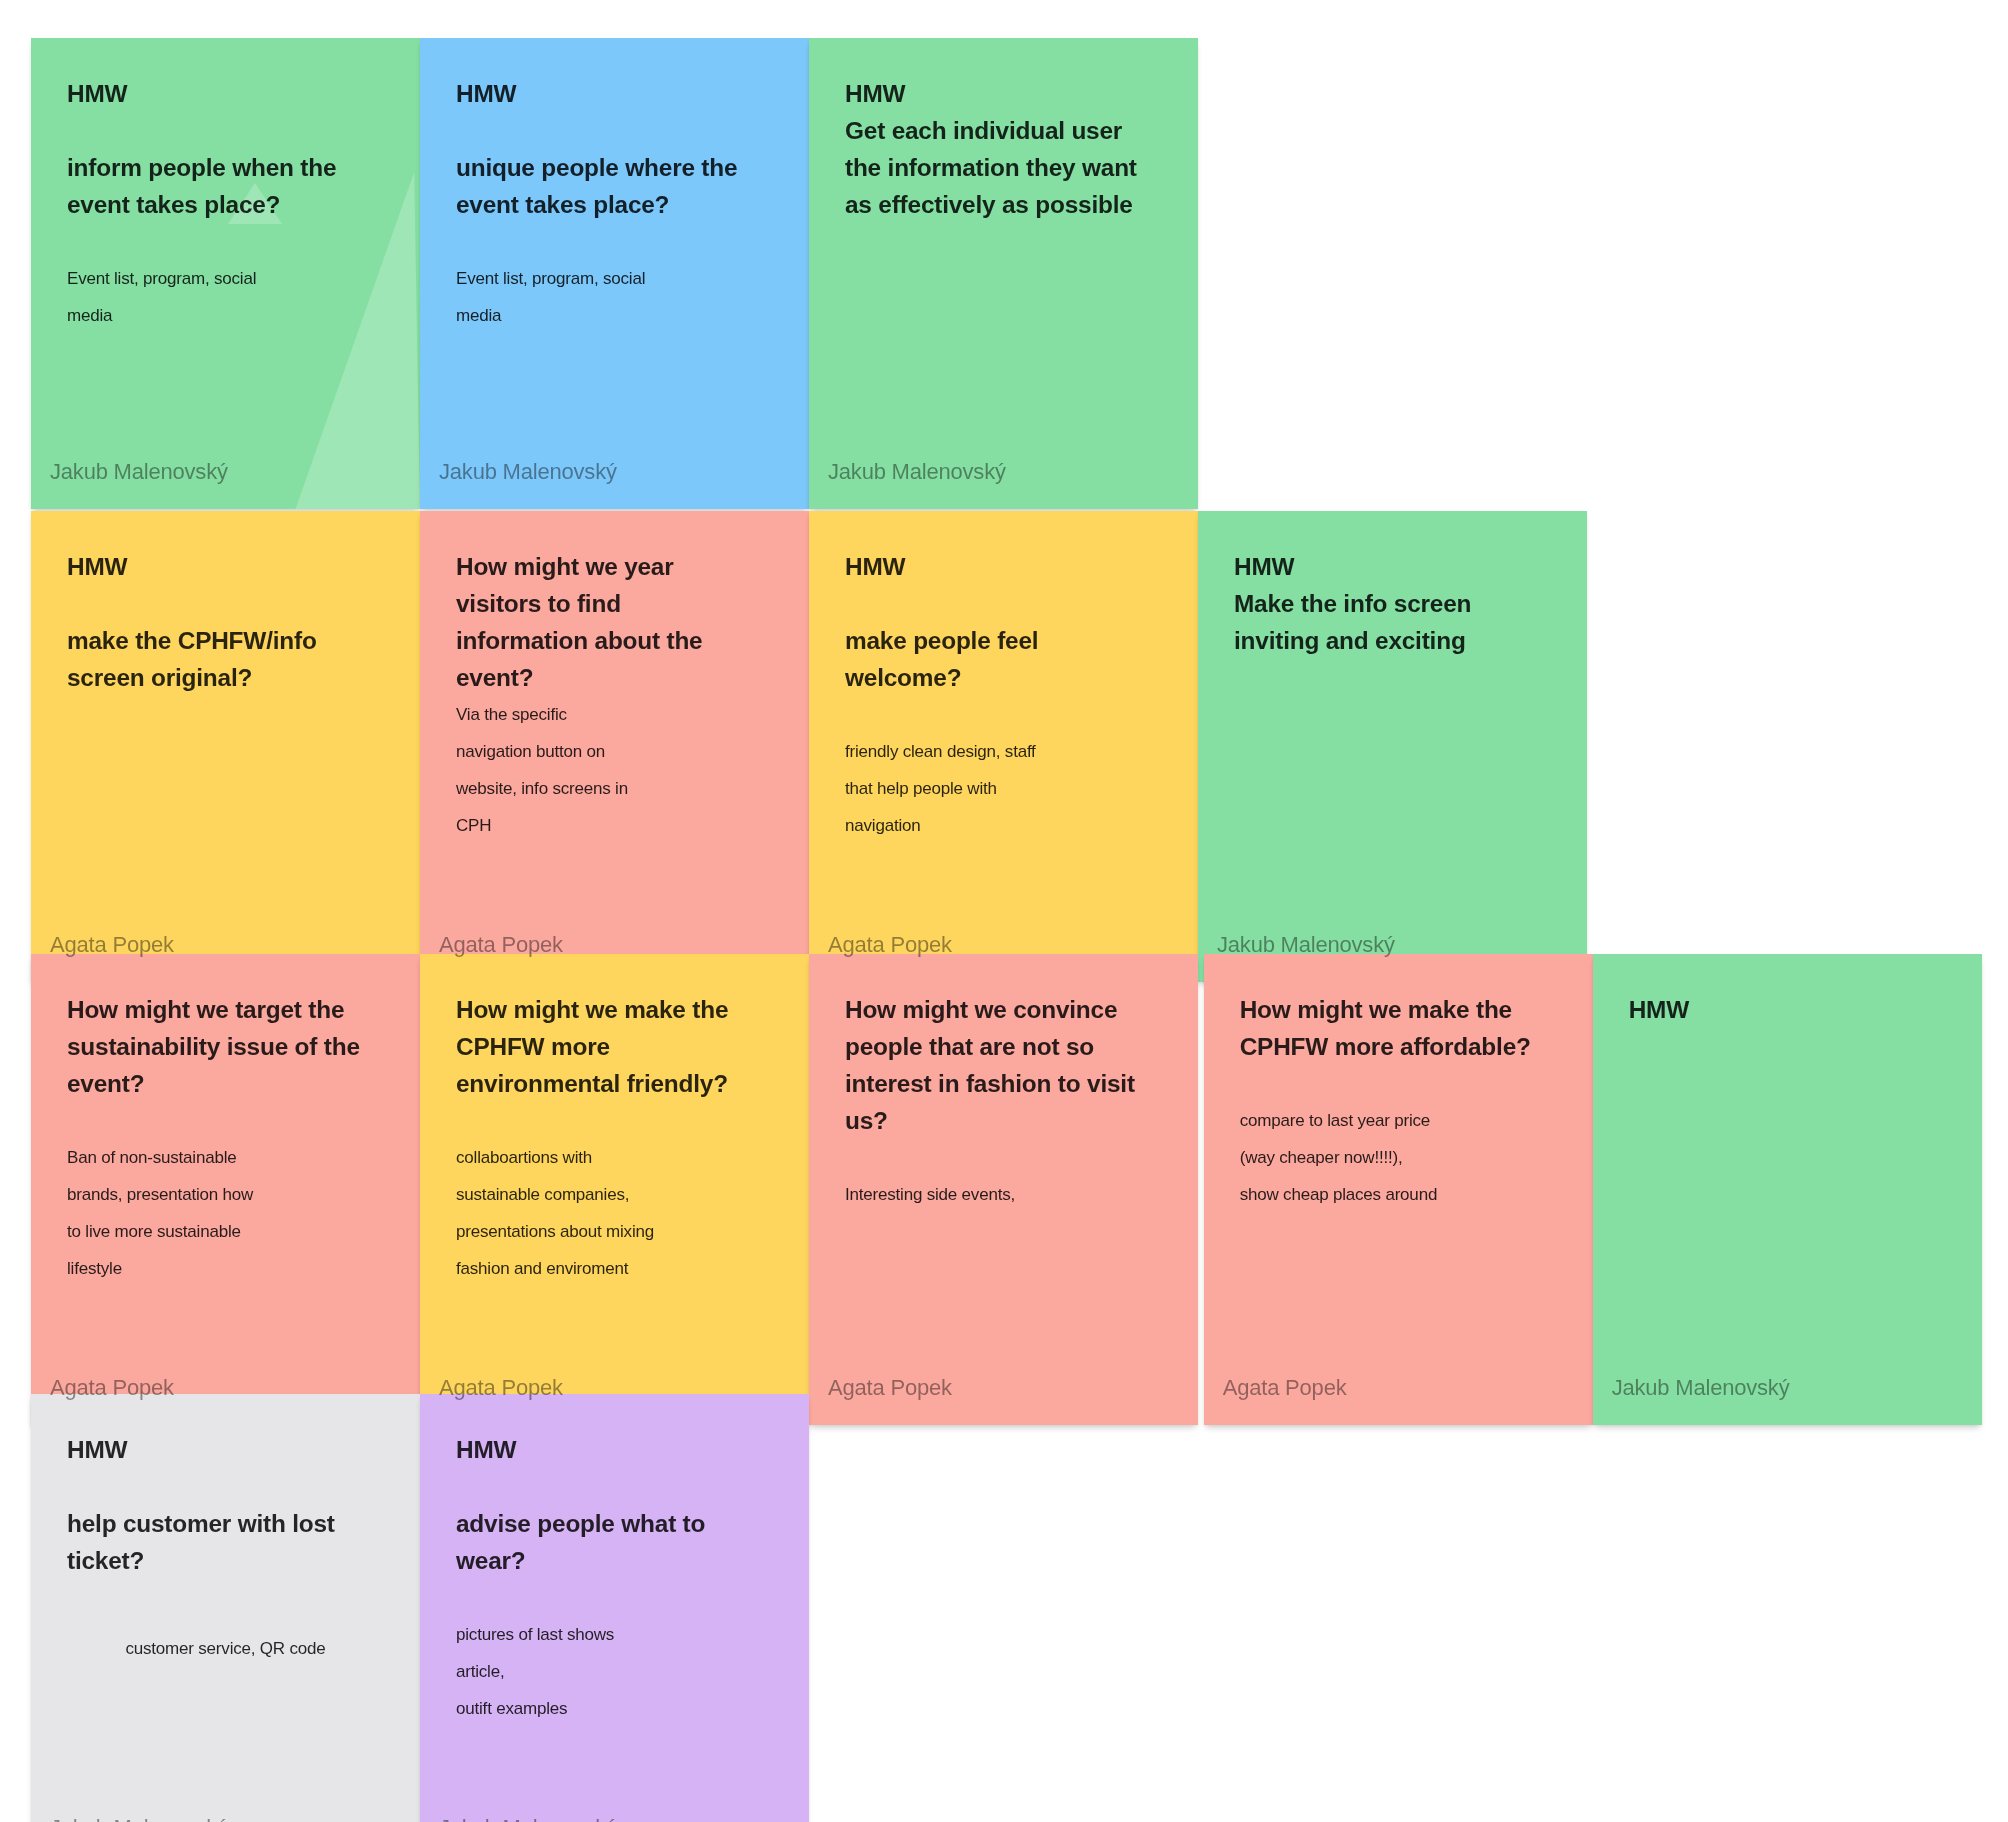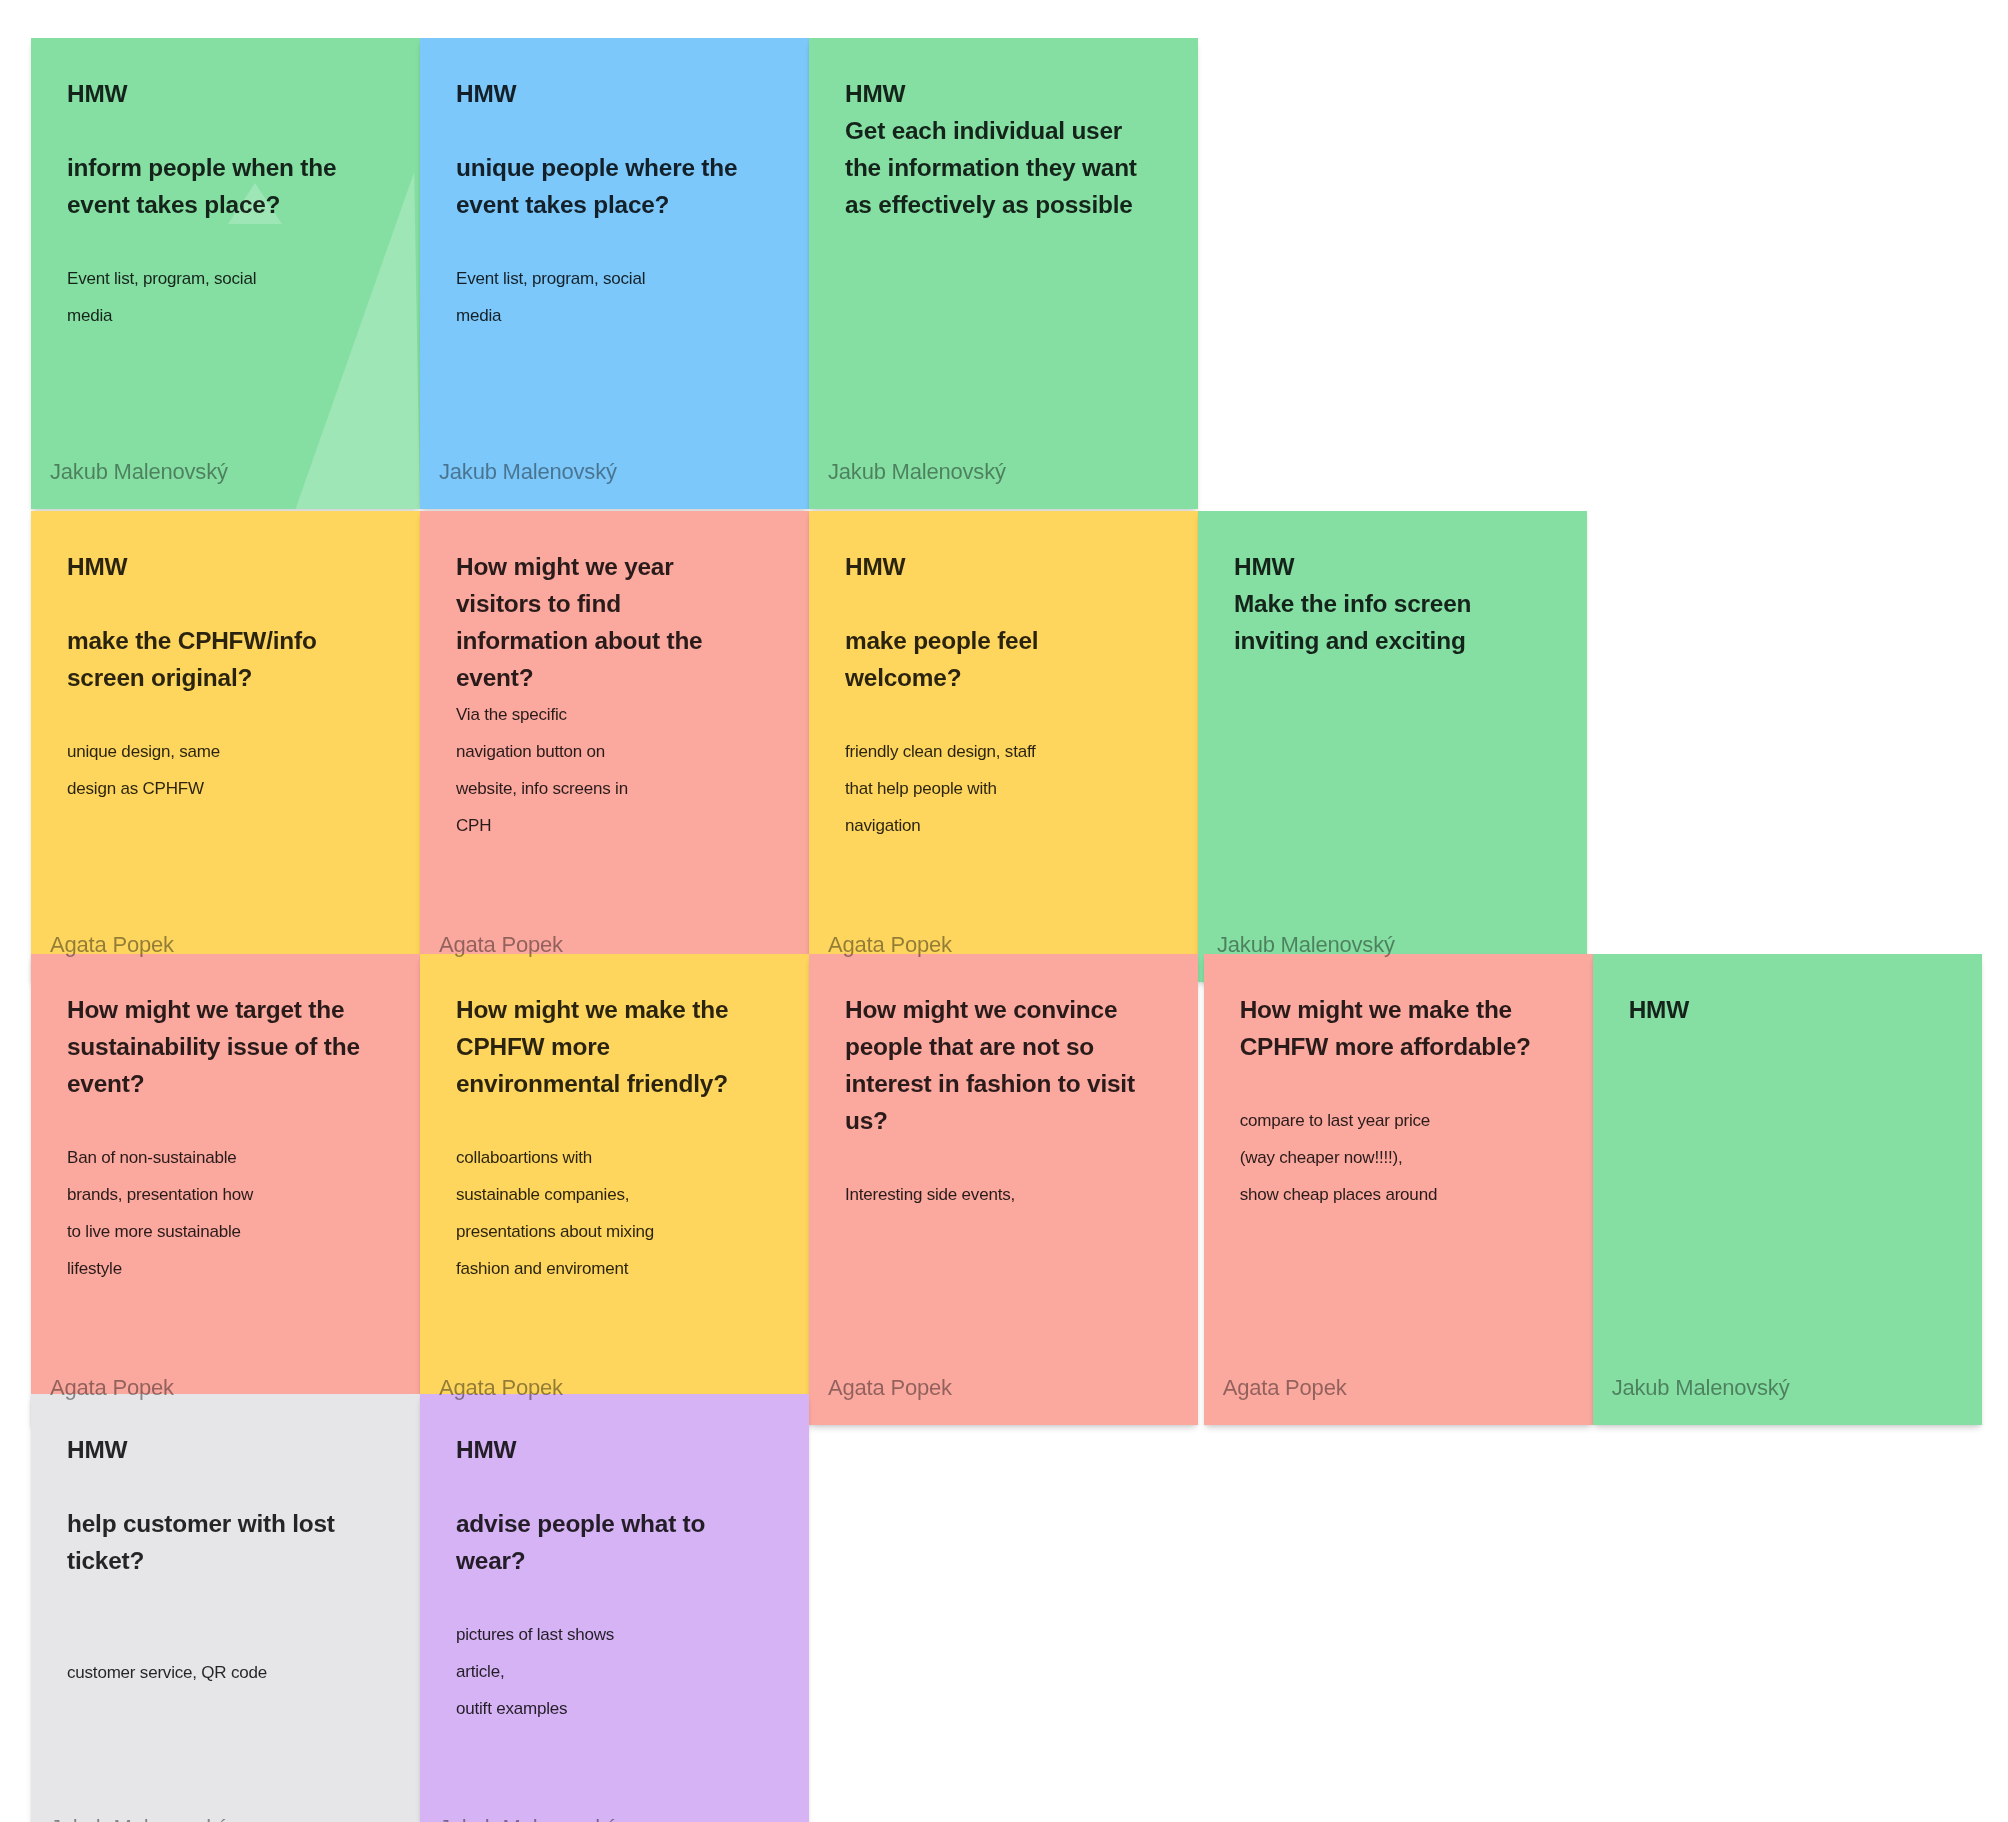--- a/index.html
+++ b/index.html
@@ -56,21 +56,21 @@
   .body {
     font-size: 17px;
     line-height: 37px;
     font-weight: 400;
     color: rgba(0,0,0,0.84);
     white-space: pre-line;
     letter-spacing: -0.2px;
   }
   .gap-0 { margin-top: 0; }
   .gap-1 { margin-top: 37px; }
-  .gap-2 { margin-top: 75px; }
+  .gap-2 { margin-top: 51px; text-align: center; }
   .author {
     position: absolute;
     left: 19px;
     bottom: 24.4px;
     font-size: 22px;
     line-height: 24.4px;
     font-weight: 400;
     color: rgba(0,0,0,0.42);
     z-index: 2;
     letter-spacing: -0.2px;
@@ -130,22 +130,20 @@
         </div>
         <div class="author">Jakub Malenovský</div>
       </div>
     </div>
   <div class="note-row row-1">
       <div class="note" style="background: rgb(254, 214, 93);">
         <div class="note-text">
           <div class="hmw">HMW</div>
           <div class="title gap-1">make the CPHFW/info
 screen original?</div>
-          <div class="body gap-1">unique design, same
-design as CPHFW</div>
         </div>
         <div class="author">Agata Popek</div>
       </div>
       <div class="note" style="background: rgb(251, 168, 159);">
         <div class="note-text">
           <div class="title gap-0">How might we year
 visitors to find
 information about the
 event?</div>
           <div class="body gap-0">Via the specific

